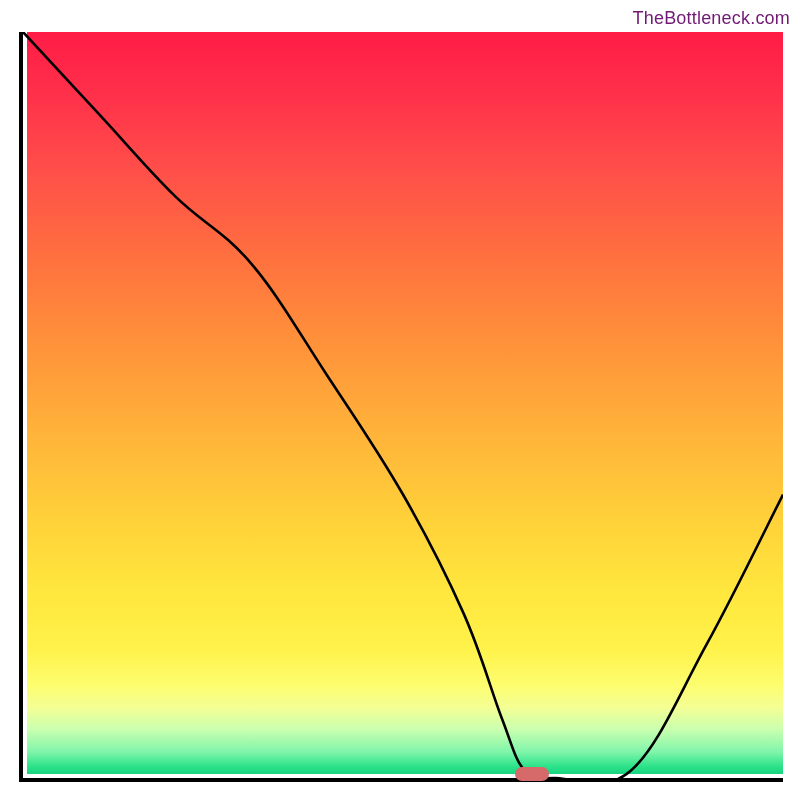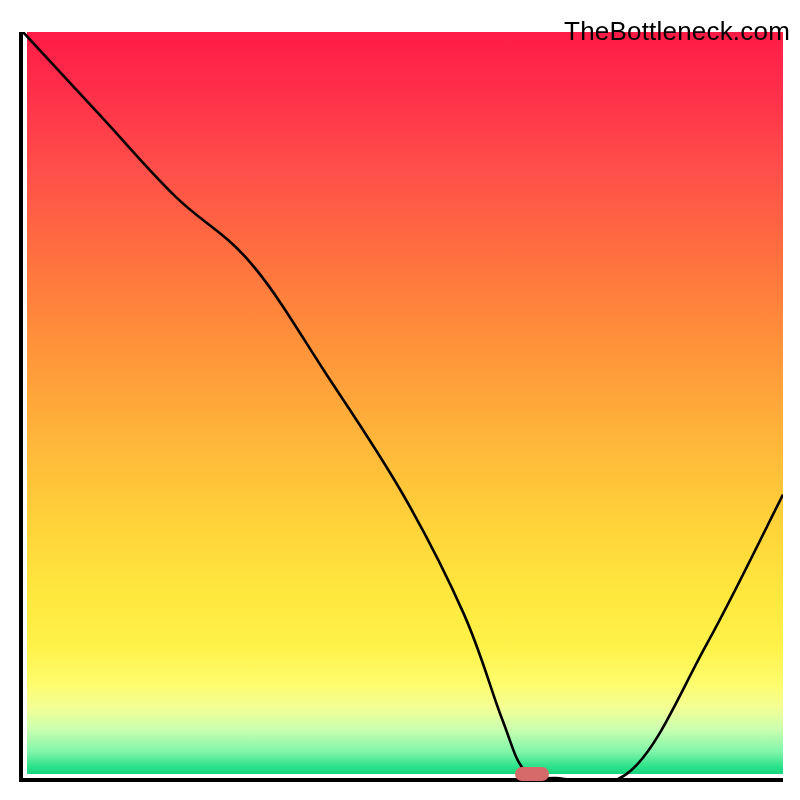--- a/index.html
+++ b/index.html
@@ -11,25 +11,25 @@
     background: #fff;
     font-family: Arial, Helvetica, sans-serif;
   }
   .chart-wrap {
     position: relative;
     width: 800px;
     height: 800px;
   }
   .watermark {
     position: absolute;
-    top: 16px;
+    top: 8px;
     right: 10px;
-    font-size: 26px;
+    font-size: 18px;
     font-weight: 500;
-    color: #000000;
+    color: #701a75;
     letter-spacing: 0.2px;
     z-index: 50;
   }
   
   .plot {
     position: absolute;
     left: 19px;
     top: 32px;
     width: 764px;
     height: 750px;

